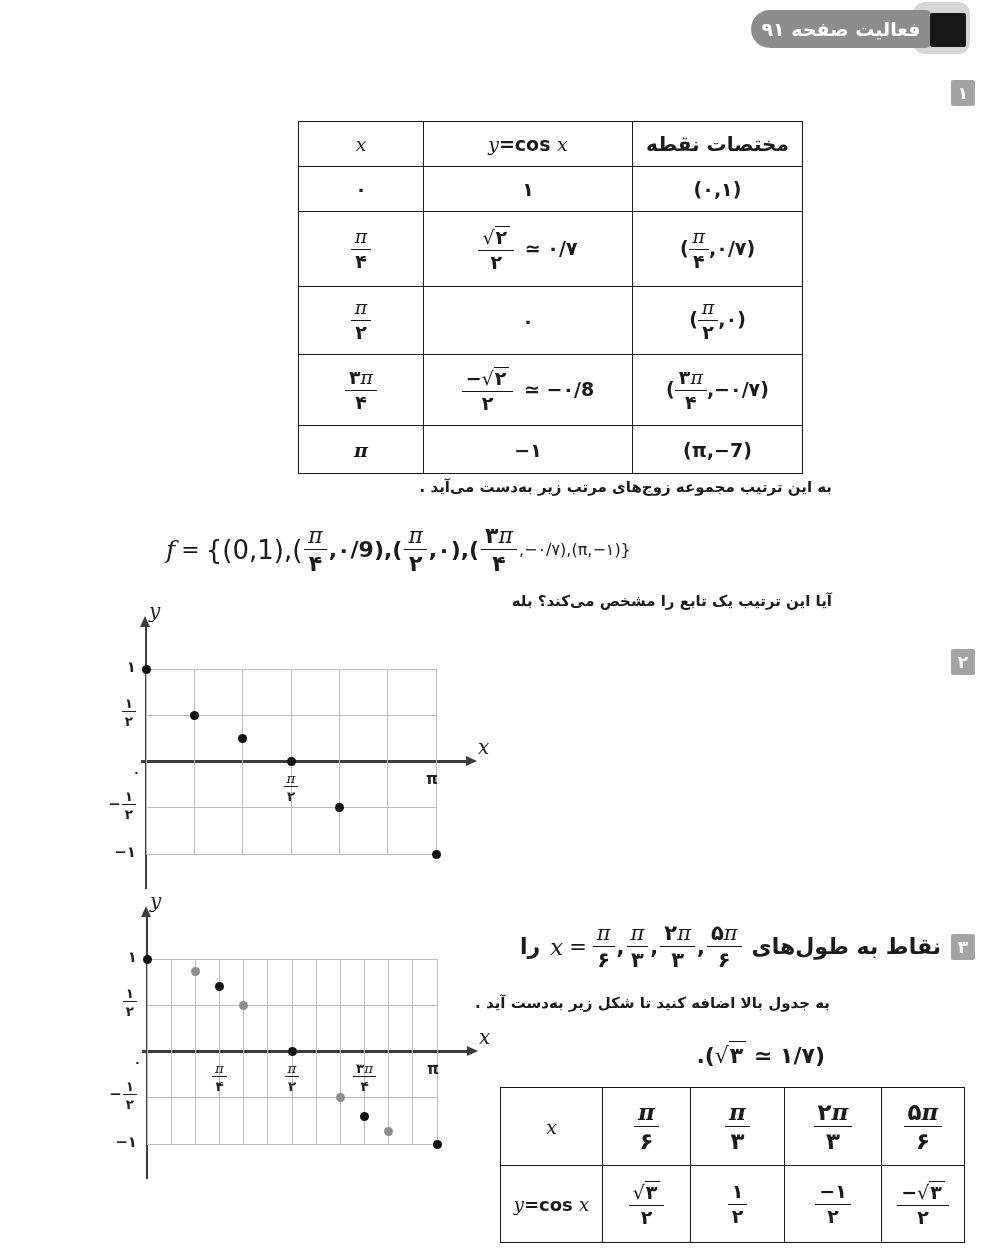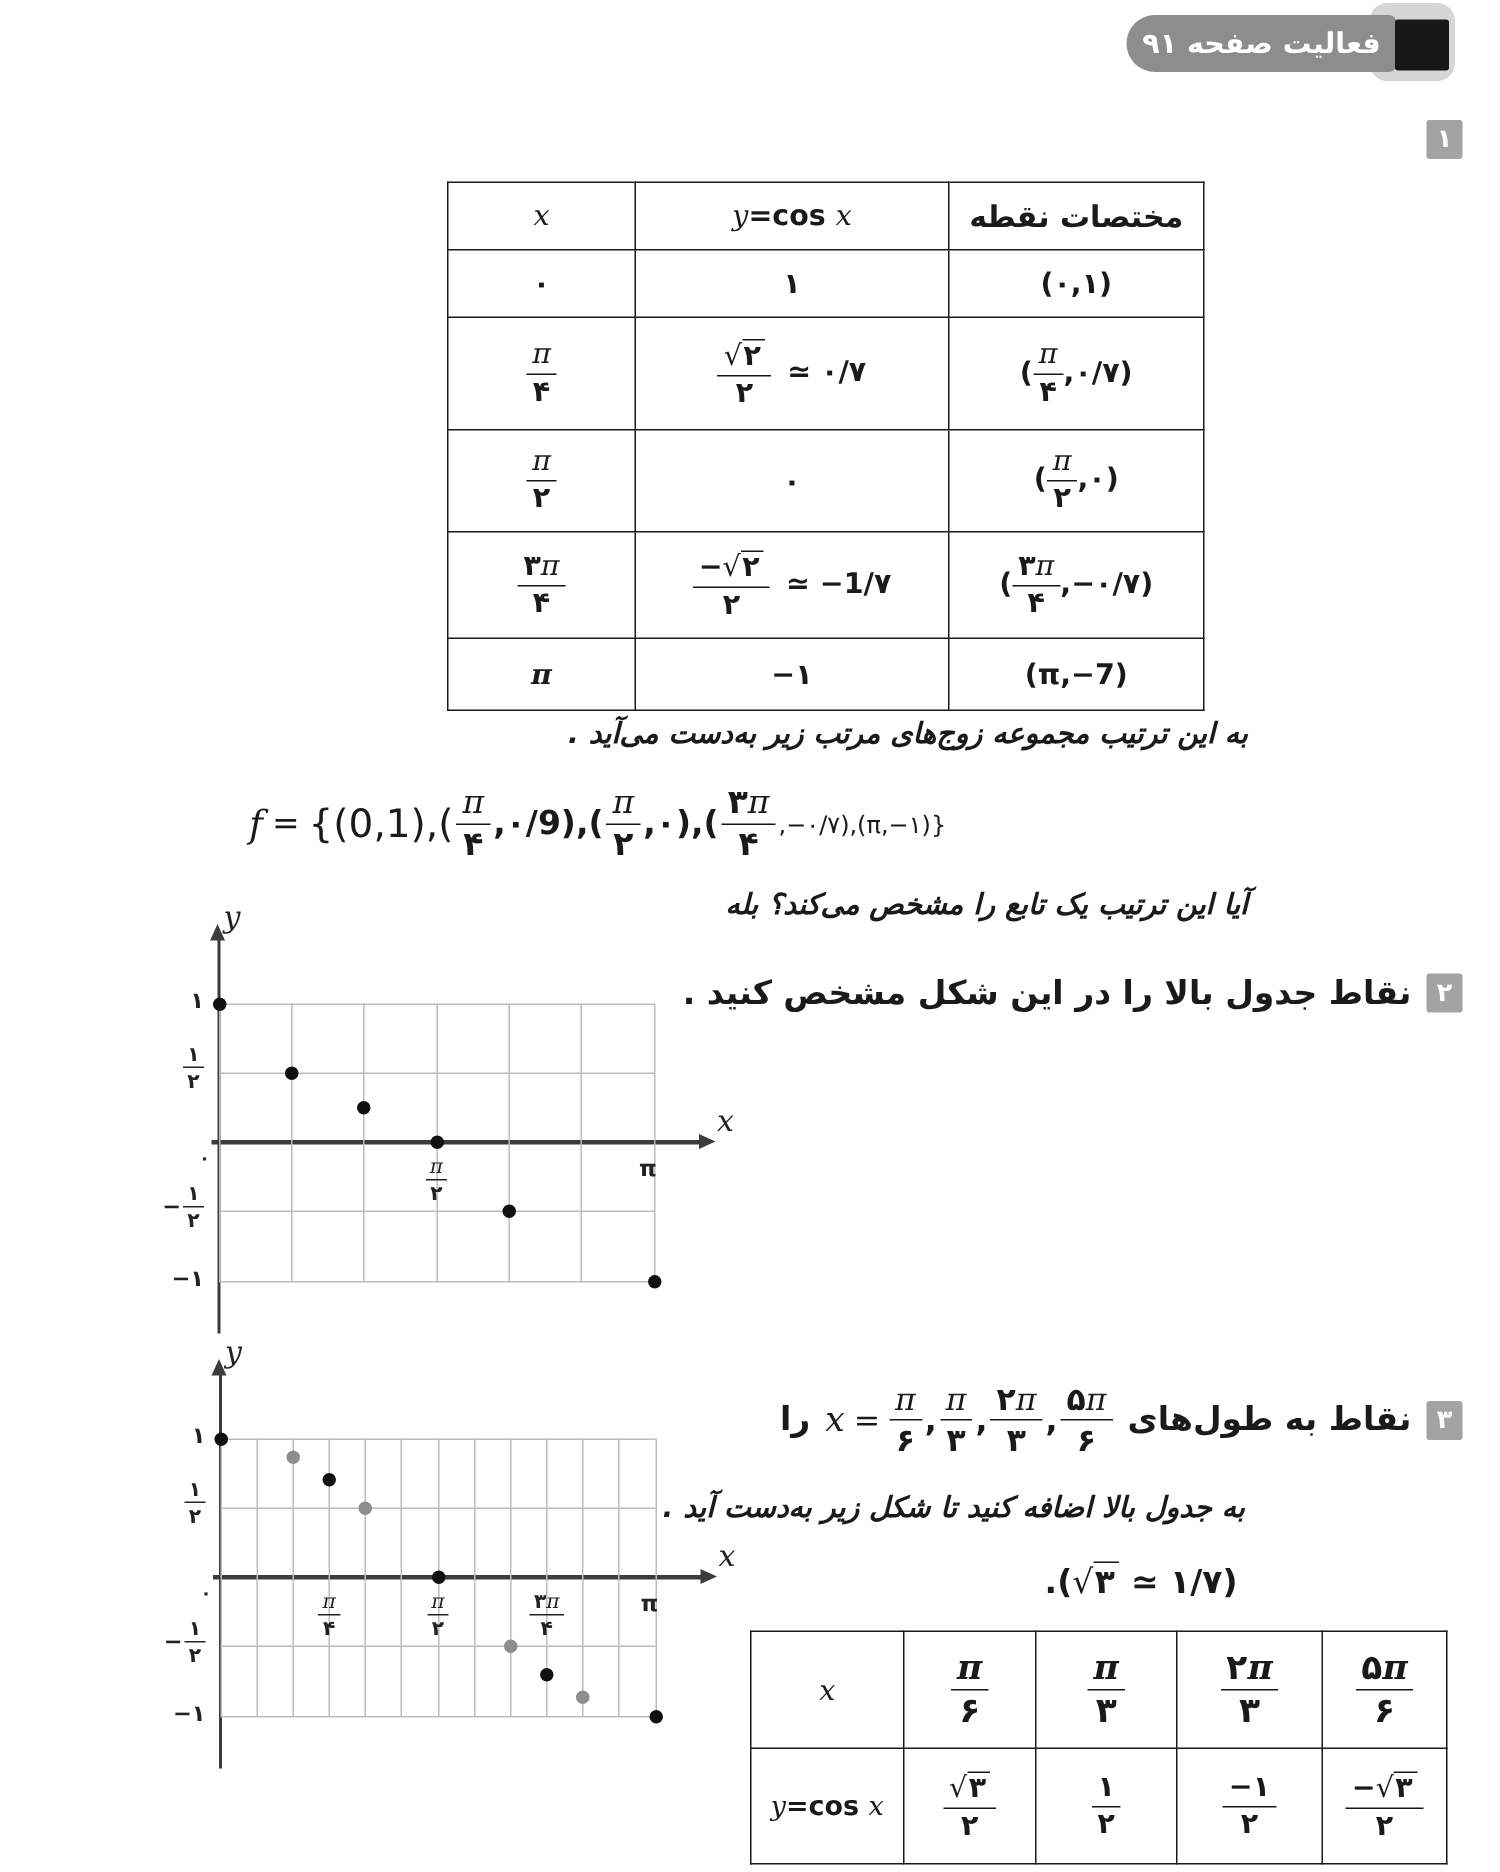--- a/index.html
+++ b/index.html
@@ -12,21 +12,21 @@
   .hdr-tab{position:absolute;left:913px;top:2px;width:57px;height:52px;background:#d6d6d6;border-radius:12px;}
   .hdr-pill{position:absolute;left:751px;top:10px;width:180px;height:38px;background:#8d8d8d;
     border-radius:19px 5px 5px 19px;display:flex;align-items:center;justify-content:center;
     color:#ffffff;font-weight:bold;font-size:19px;}
   .hdr-square{position:absolute;left:930px;top:13px;width:36px;height:34px;background:#171717;border-radius:2px;}
   
   .qrow{position:absolute;display:flex;direction:rtl;align-items:center;gap:10px;}
   .qbadge{width:24px;height:26px;background:#a3a3a3;color:#fff;font-weight:bold;font-size:17px;
     display:flex;align-items:center;justify-content:center;border-radius:2px;flex:0 0 auto;}
   .fa{font-weight:bold;font-size:22px;direction:rtl;unicode-bidi:isolate;}
-  .fa-line{position:absolute;font-weight:bold;font-size:19px;direction:rtl;unicode-bidi:isolate;white-space:nowrap;font-style:italic;}
+  .fa-line{position:absolute;font-weight:bold;font-size:15px;direction:rtl;unicode-bidi:isolate;white-space:nowrap;}
   
   .mvar{font-family:"DejaVu Serif",serif;font-style:italic;font-weight:normal;}
   .pi{font-family:"DejaVu Serif",serif;font-style:italic;font-weight:normal;}
   .frac{display:inline-flex;flex-direction:column;align-items:center;line-height:1.05;vertical-align:middle;}
   .fn{border-bottom:1.6px solid #151515;padding:0 4px 2px;display:inline-flex;align-items:flex-end;}
   .fd{padding-top:2px;}
   .rt{font-weight:normal;}
   .rv{border-top:1.6px solid #151515;padding:1px 3px 0 1px;}
   
   table{border-collapse:collapse;table-layout:fixed;}
@@ -163,21 +163,21 @@
     </td>
     <td>
       <span class="frac">
             <span class="fn">
               <span>−</span>
               <span class="rt">√</span>
               <span class="rv">۲</span>
             </span>
             <span class="fd">۲</span>
           </span>
-      <span class="approx">≃ −1/۷</span>
+      <span class="approx">≃ −۰/8</span>
     </td>
     <td>
       <span>(</span><span class="frac">
             <span class="fn">
               <span>۳</span>
               <span class="pi">π</span>
             </span>
             <span class="fd">۴</span>
           </span><span>,−۰/۷)</span>
     </td>
@@ -219,21 +219,20 @@
       </span>
       <span class="fd">۴</span>
     </span>
   <span class="brace" style="font-size:16px">,−۰/۷),(π,−۱)}</span>
 </div>
 
 <div class="fa-line" style="top:592px;right:168px;">آیا این ترتیب یک تابع را مشخص می‌کند؟ بله</div>
 
 <div class="qrow" style="top:649px;right:25px;">
   <span class="qbadge">۲</span>
-  <span class="fa">نقاط جدول بالا را در این شکل مشخص کنید .</span>
 </div>
 
 <div class="plot" style="left:146px;top:669px;">
   <div class="xaxis"></div>
   <div class="xarrow"></div>
   <span class="axlab xlab">x</span>
   <div class="yaxis"></div>
   <div class="yarrow"></div>
   <span class="axlab ylab">y</span>
 <div class="gridline-v" style="left: -0.5px; background: rgb(188, 188, 188);"></div>

